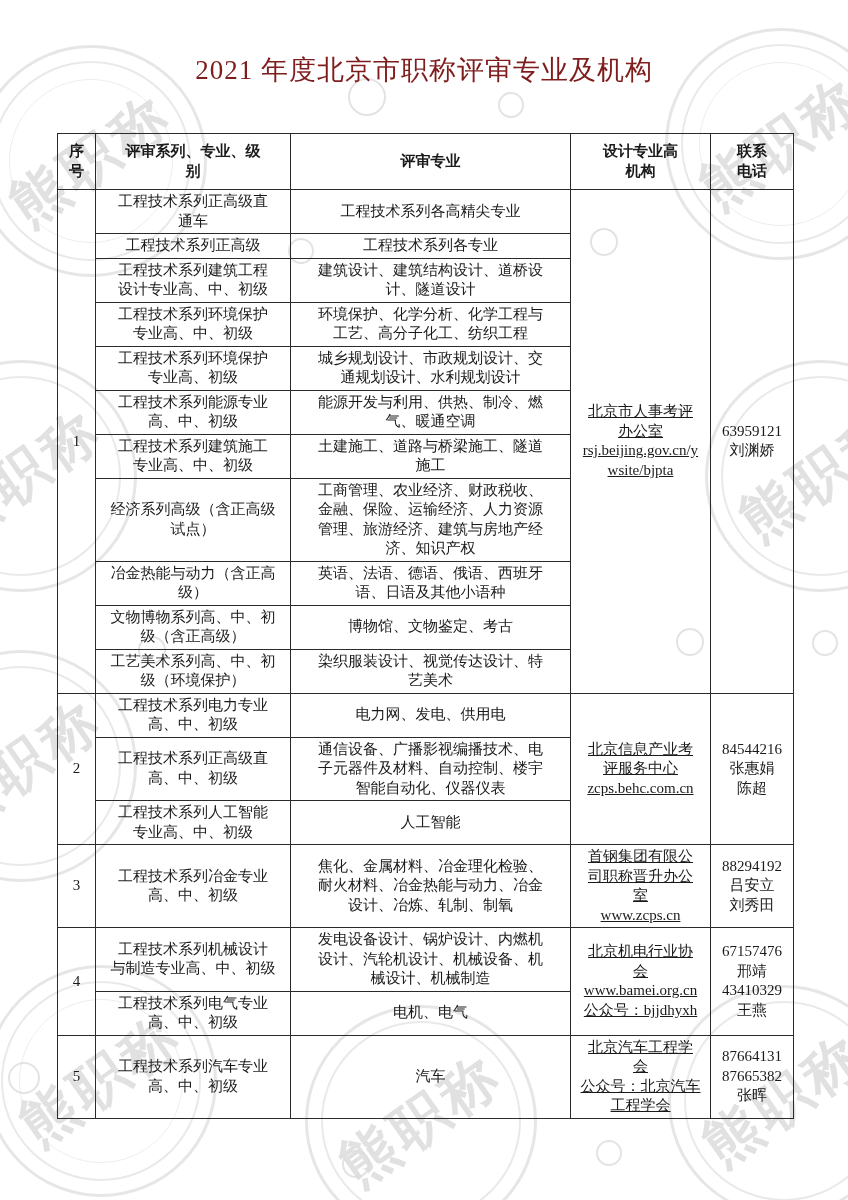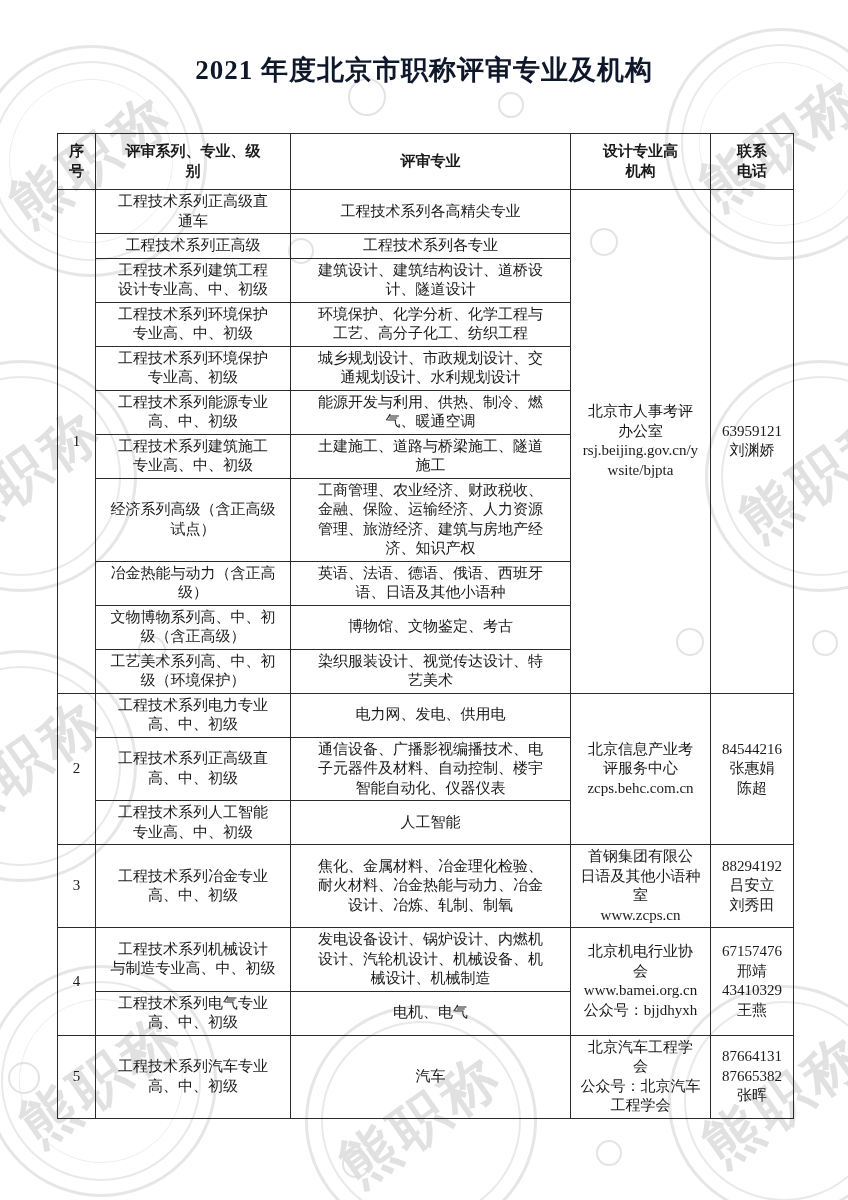--- a/index.html
+++ b/index.html
@@ -29,39 +29,39 @@
   }
   .wcircle{
     position:absolute;border:2px solid #dcdcdc;border-radius:50%;
     opacity:.8;
   }
   
   .content{position:relative;z-index:1;}
   .title{
     margin:0;padding-top:52px;
     text-align:center;
-    font-size:27px;font-weight:bold;color:#0f172a;
+    font-size:27px;font-weight:normal;color:#7f1d1d;
     letter-spacing:1px;
   }
   table.review{
     position:absolute;left:57px;top:133px;
     width:736px;
     border-collapse:collapse;table-layout:fixed;
     background:transparent;
   }
   td,th{
     border:1px solid #2b2b2b;
     font-size:15px;line-height:1.3;
     text-align:center;vertical-align:middle;
     padding:2px 4px;
     white-space:pre-line;
     font-family:"Liberation Serif","DejaVu Serif",serif;
   }
   th{font-weight:bold;padding:8px 4px;}
-  .c-org{word-break:break-all;padding:2px 8px;}
+  .c-org{word-break:break-all;padding:2px 8px;text-decoration:underline;}
   .c-phone{word-break:break-all;text-align:center;}
 </style>
 </head>
 <body>
 
 <div class="page">
 
   <div class="wm-layer">
     <div class="stamp" style="left:-25px;top:45px;">
       <div class="ring r1"></div>
@@ -243,21 +243,21 @@
         </tr>
 
         <tr>
           <td class="c-num">3</td>
           <td class="c-series">工程技术系列冶金专业
 高、中、初级</td>
           <td class="c-major">焦化、金属材料、冶金理化检验、
 耐火材料、冶金热能与动力、冶金
 设计、冶炼、轧制、制氧</td>
           <td class="c-org">首钢集团有限公
-日语及其他小语种
+司职称晋升办公
 室
 www.zcps.cn</td>
           <td class="c-phone">88294192
 吕安立
 刘秀田</td>
         </tr>
 
         <tr>
           <td class="c-num" rowspan="2">4</td>
           <td class="c-series">工程技术系列机械设计

